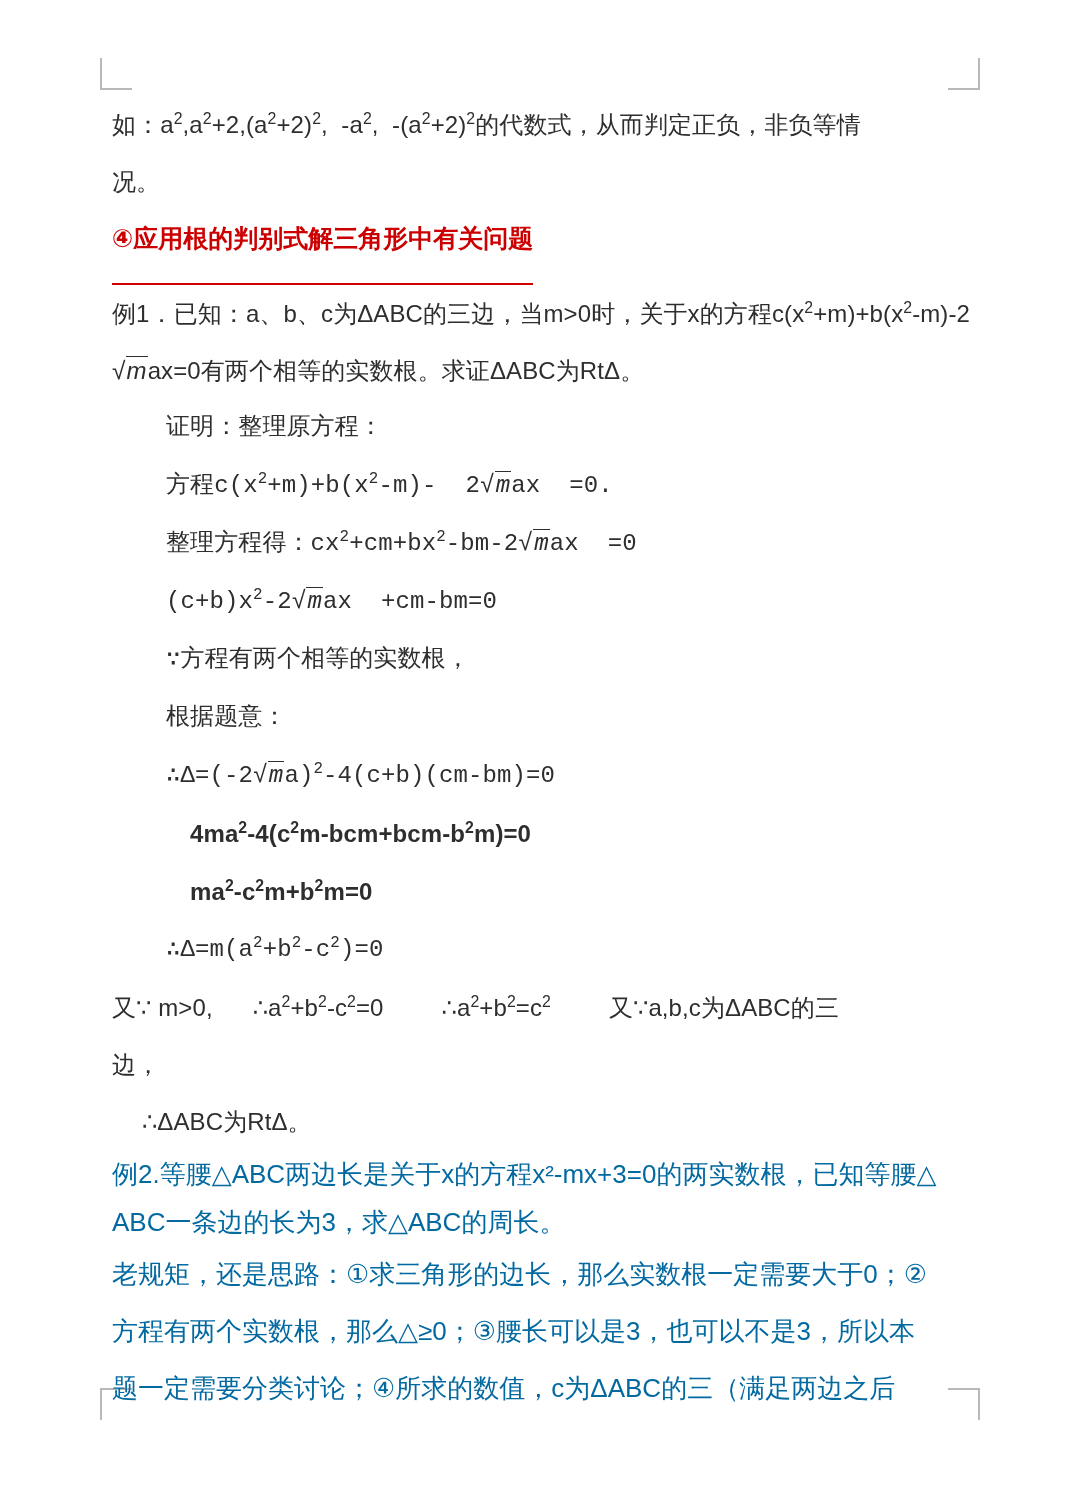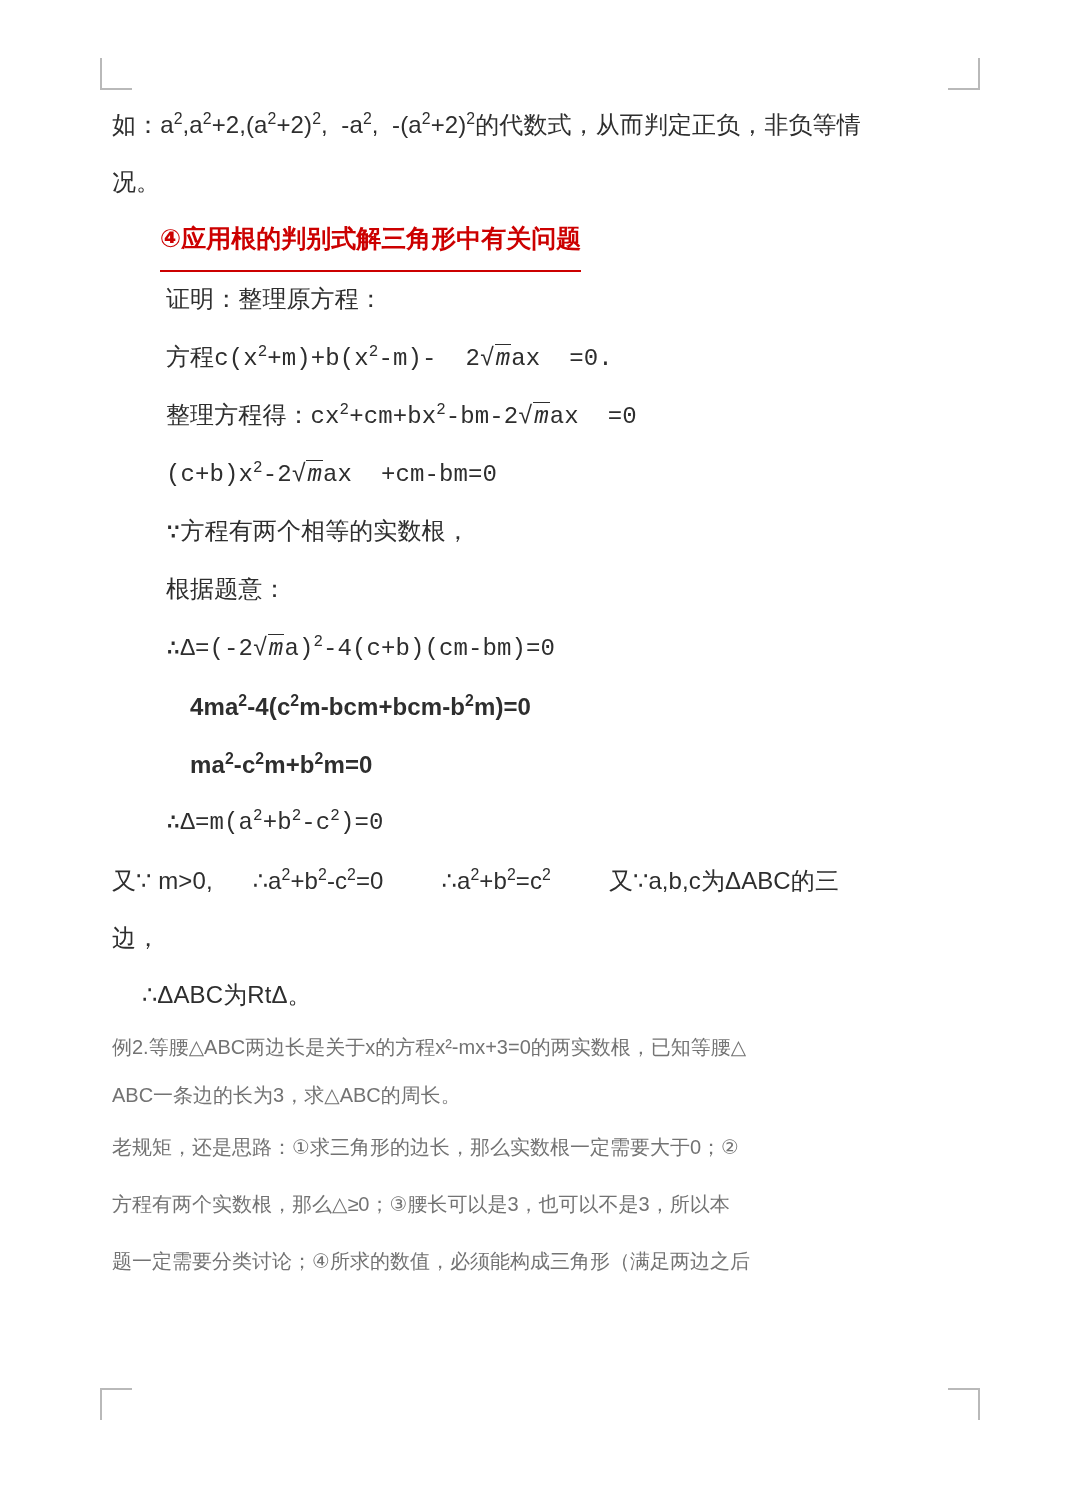--- a/index.html
+++ b/index.html
@@ -46,23 +46,22 @@
     word-break: break-word;
   }
 
   .heading-red {
     color: #cc0000;
     font-weight: bold;
     font-size: 25px;
     line-height: 56px;
     display: inline-block;
     border-bottom: 2px solid #cc0000;
-    padding-bottom: 4px;
+    padding-bottom: 17px;
     white-space: pre-wrap;
-    margin-left: 48px;
   }
   .heading-wrap { line-height: 58px; }
 
   .indent-1 { padding-left: 54px; font-family: Liberation Mono, monospace; }
   .indent-2 { padding-left: 78px; font-weight: bold; }
   .indent-3 { padding-left: 30px; }
 
   .block-lines .para { line-height: 58px; }
 
   sup {
@@ -80,21 +79,21 @@
     font-size: 1.02em;
   }
   .rad > .body {
     border-top: 1.4px solid currentColor;
     padding: 0 1px 0 1px;
     font-style: italic;
   }
   .gap-md  { display:inline-block; width: 40px; }
   .gap-lg  { display:inline-block; width: 58px; }
 
-  .ex2 { font-size: 20px; line-height: 48px; color: #737373; }
+  .ex2 { font-size: 26px; line-height: 48px; color: #0369a1; }
   .ex2.spaced { line-height: 57px; }
 </style>
 </head>
 <body>
 
 <div id="page">
 
   <div class="crop tl"></div>
   <div class="crop tr"></div>
   <div class="crop bl"></div>
@@ -103,20 +102,21 @@
   <div id="content">
 
     <div class="para"><span>如：a</span><sup>2</sup><span>,a</span><sup>2</sup><span>+2,(a</span><sup>2</sup><span>+2)</span><sup>2</sup><span>,  -a</span><sup>2</sup><span>,  -(a</span><sup>2</sup><span>+2)</span><sup>2</sup><span>的代数式，从而判定正负，非负等情</span></div>
 
     <div class="para">况。</div>
 
     <div class="heading-wrap">
       <span class="heading-red">④应用根的判别式解三角形中有关问题</span>
     </div>
 
+    <div class="para"><span>例1．已知：a、b、c为ΔABC的三边，当m&gt;0时，关于x的方程c(x</span><sup>2</sup><span>+m)+b(x</span><sup>2</sup><span>-m)-2</span><span class="rad"><span class="sign">√</span><span class="body">m</span></span><span>ax=0有两个相等的实数根。求证ΔABC为RtΔ。</span></div>
 
     <div class="block-lines">
 
       <div class="para indent-1">证明：整理原方程：</div>
 
       <div class="para indent-1"><span>方程c(x</span><sup>2</sup><span>+m)+b(x</span><sup>2</sup><span>-m)-  2</span><span class="rad"><span class="sign">√</span><span class="body">m</span></span><span>ax  =0.</span></div>
 
       <div class="para indent-1"><span>整理方程得：cx</span><sup>2</sup><span>+cm+bx</span><sup>2</sup><span>-bm-2</span><span class="rad"><span class="sign">√</span><span class="body">m</span></span><span>ax  =0</span></div>
 
       <div class="para indent-1"><span>(c+b)x</span><sup>2</sup><span>-2</span><span class="rad"><span class="sign">√</span><span class="body">m</span></span><span>ax  +cm-bm=0</span></div>
@@ -137,16 +137,16 @@
     <div class="para"><span>又∵ m&gt;0,</span><span class="gap-md"></span><span>∴a</span><sup>2</sup><span>+b</span><sup>2</sup><span>-c</span><sup>2</sup><span>=0</span><span class="gap-lg"></span><span>∴a</span><sup>2</sup><span>+b</span><sup>2</sup><span>=c</span><sup>2</sup><span class="gap-lg"></span><span>又∵a,b,c为ΔABC的三</span></div>
 
     <div class="para">边，</div>
 
     <div class="para indent-3">∴ΔABC为RtΔ。</div>
 
     <div class="ex2">例2.等腰△ABC两边长是关于x的方程x²-mx+3=0的两实数根，已知等腰△</div>
     <div class="ex2">ABC一条边的长为3，求△ABC的周长。</div>
     <div class="ex2 spaced">老规矩，还是思路：①求三角形的边长，那么实数根一定需要大于0；②</div>
     <div class="ex2 spaced">方程有两个实数根，那么△≥0；③腰长可以是3，也可以不是3，所以本</div>
-    <div class="ex2 spaced">题一定需要分类讨论；④所求的数值，必须能构成三角形（满足两边之后</div>
+    <div class="ex2 spaced">题一定需要分类讨论；④所求的数值，c为ΔABC的三（满足两边之后</div>
 
   </div>
 </div>
 
 </body></html>

